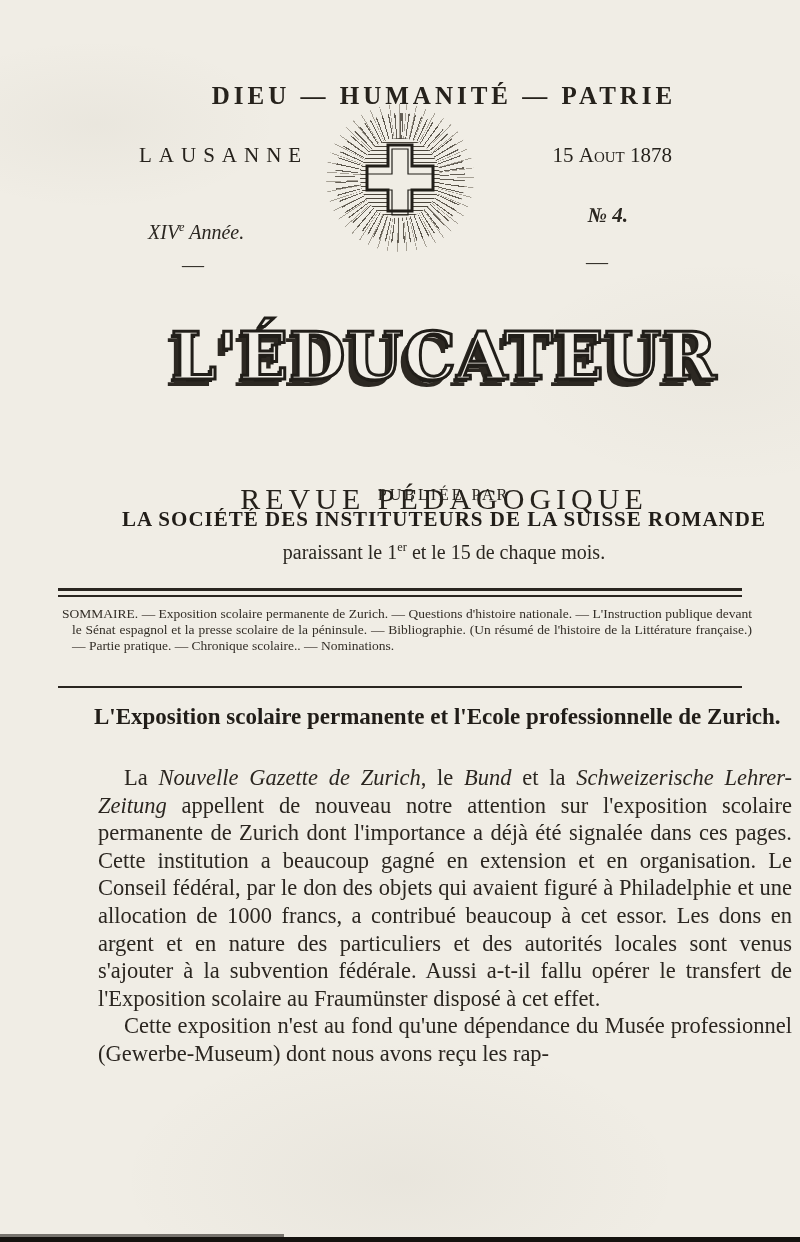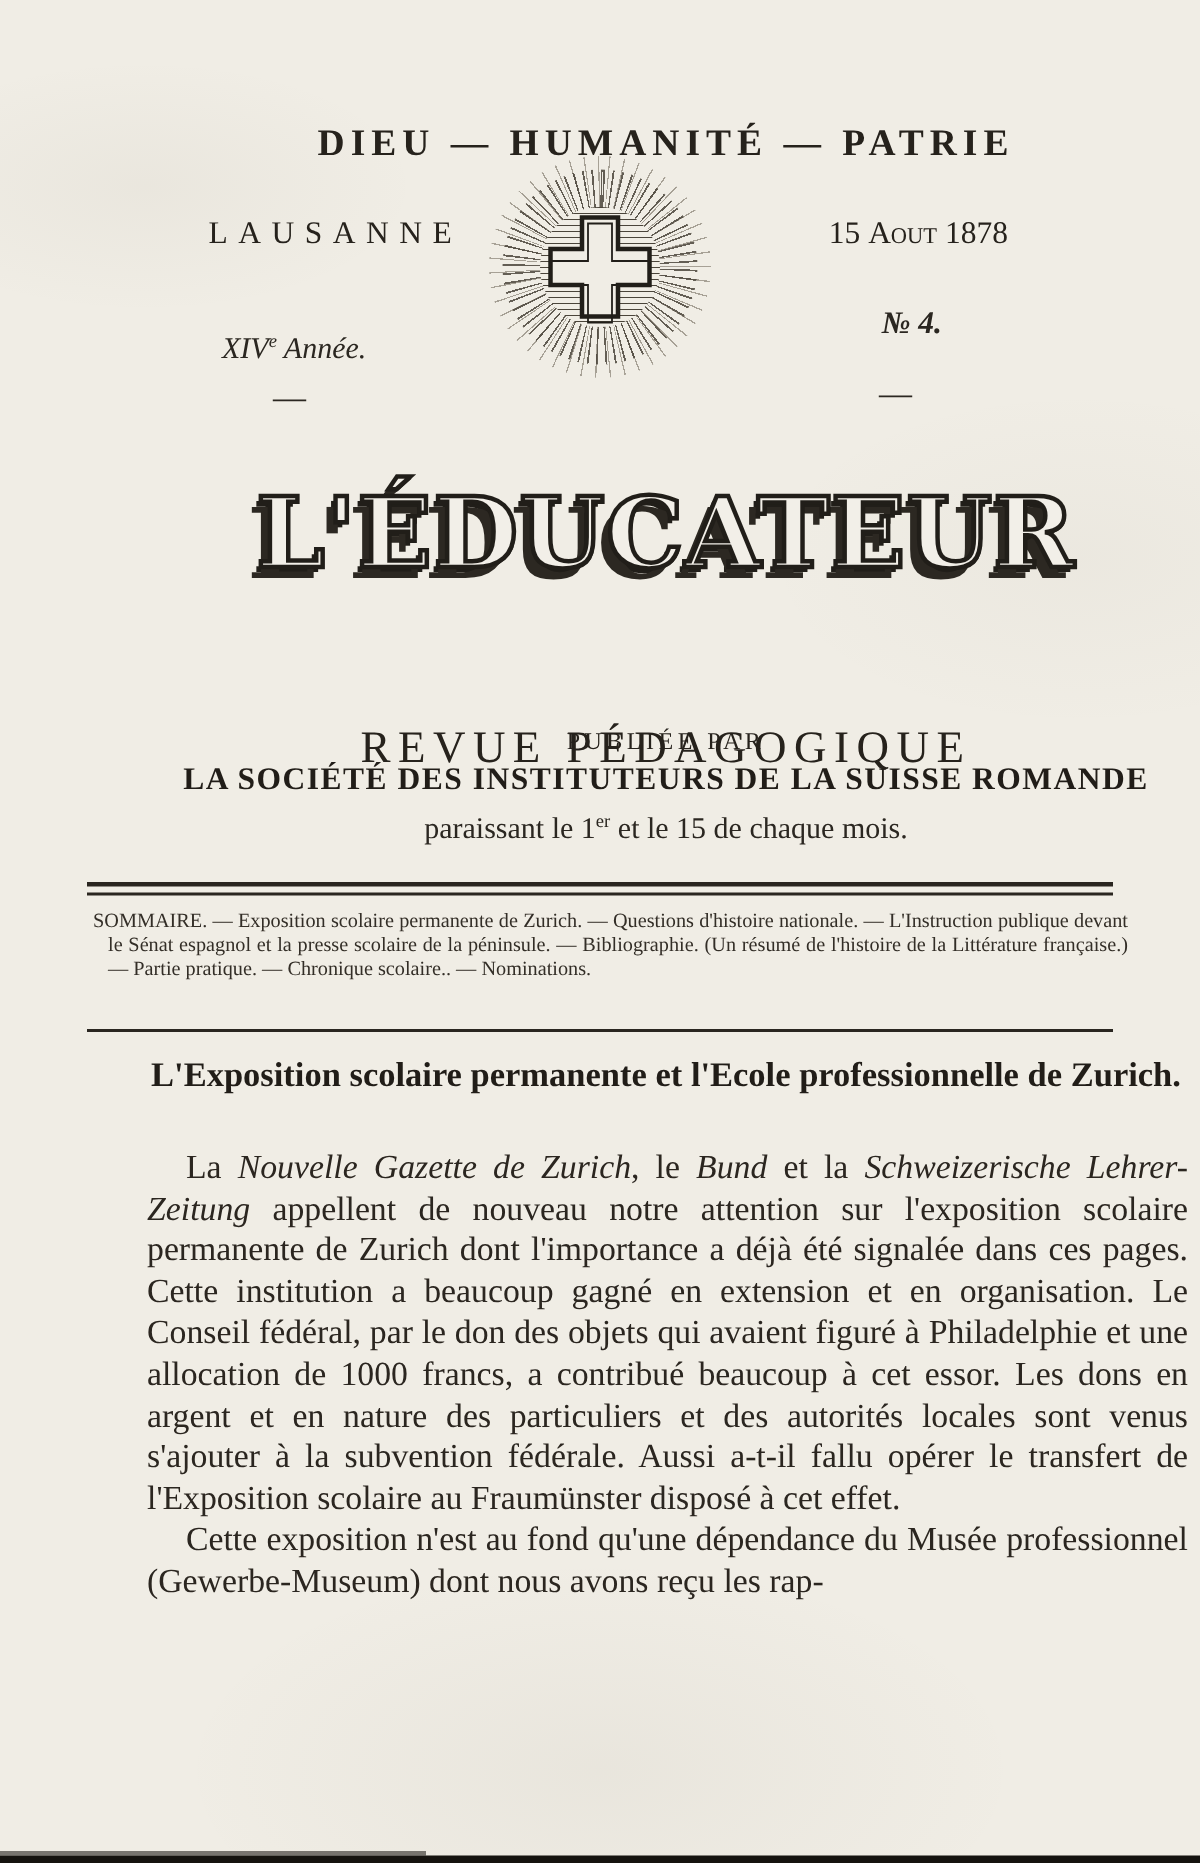--- a/index.html
+++ b/index.html
@@ -71,21 +71,21 @@
   .sommaire{
     top:606px;left:62px;width:680px;
     font-size:13.5px;line-height:15.8px;
     text-align:justify;
     padding-left:10px;text-indent:-10px;
     color:#332e27;
   }
 
   .article-heading{
     top:702px;left:50px;width:700px;
-    text-align:center;font-weight:bold;
+    font-weight:bold;
     font-size:23px;line-height:29px;
     color:#211d18;
   }
   .article-body{
     top:764px;left:54px;width:694px;
     font-size:22.5px;line-height:27.6px;
     text-align:justify;
     color:#2b2620;
   }
   .article-body p{margin:0;text-indent:26px;}

